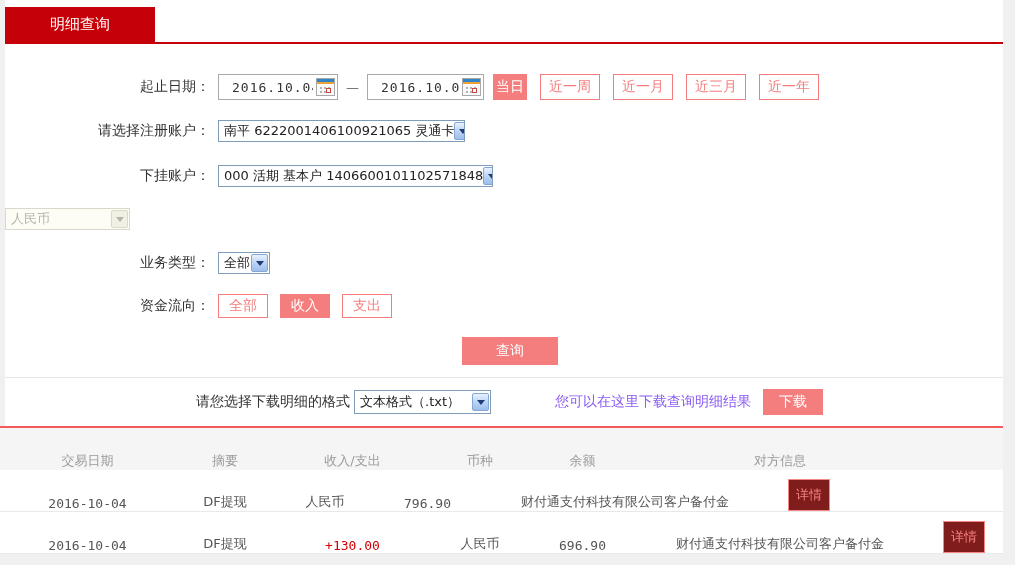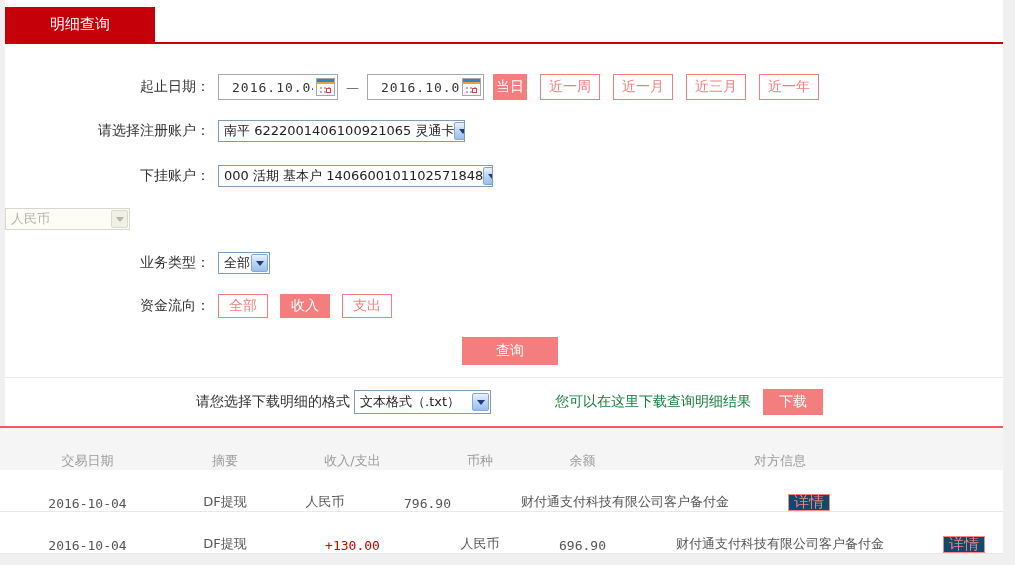--- a/index.html
+++ b/index.html
@@ -67,33 +67,33 @@
 
   .flow-btn { height:24px; padding:0 10px; margin-right:12px; }
 
   .query-row { margin-top:19px; }
   .query-btn { width:96px; height:28px; margin-left:457px; font-size:14px; }
 
   
   .dl-panel { margin-left:5px; background:#fff; height:48px; display:flex; align-items:center; }
   .dl-label { margin-left:191px; font-size:14px; color:#333; }
   .dl-select { width:137px; height:24px; margin-left:4px; }
-  .dl-hint { margin-left:64px; font-size:14px; color:#15803d; }
+  .dl-hint { margin-left:64px; font-size:14px; color:#8b5cf6; }
   .dl-btn { width:60px; height:26px; margin-left:12px; }
 
   .pink-line { height:2px; background:#f25b5b; }
 
   
   .t-row { display:flex; height:42px; align-items:flex-end; background:#fff; border-bottom:1px solid #e9e9e9; font-size:13px; color:#555; }
   .t-head { background:#f5f5f5; color:#9b9b9b; border-bottom:none; }
   .tc { text-align:center; flex:none; overflow:hidden; white-space:nowrap; }
   .c1{width:175px}.c2{width:100px}.c3{width:155px}.c4{width:100px}.c5{width:105px}.c6{width:290px}.c7{width:78px}
   .amount { color:#d40000; font-family:"DejaVu Sans Mono","Liberation Mono",monospace; }
   .mono { font-family:"DejaVu Sans Mono","Liberation Mono",monospace; }
-  .detail-btn { display:inline-flex; align-items:center; justify-content:center; width:42px; height:17px; border:1px solid #f58787; color:#f57f7f; background:#0c4a6e; font-size:15px; cursor:pointer; }
+  .detail-btn { display:inline-flex; align-items:center; justify-content:center; width:42px; height:32px; border:1px solid #f58787; color:#f57f7f; background:#7f1d1d; font-size:13px; cursor:pointer; }
 </style>
 </head>
 <body>
 
 <div class="main">
 
   <div class="tabbar">
     <div class="tab">明细查询</div>
   </div>
   <div class="red-line"></div>

